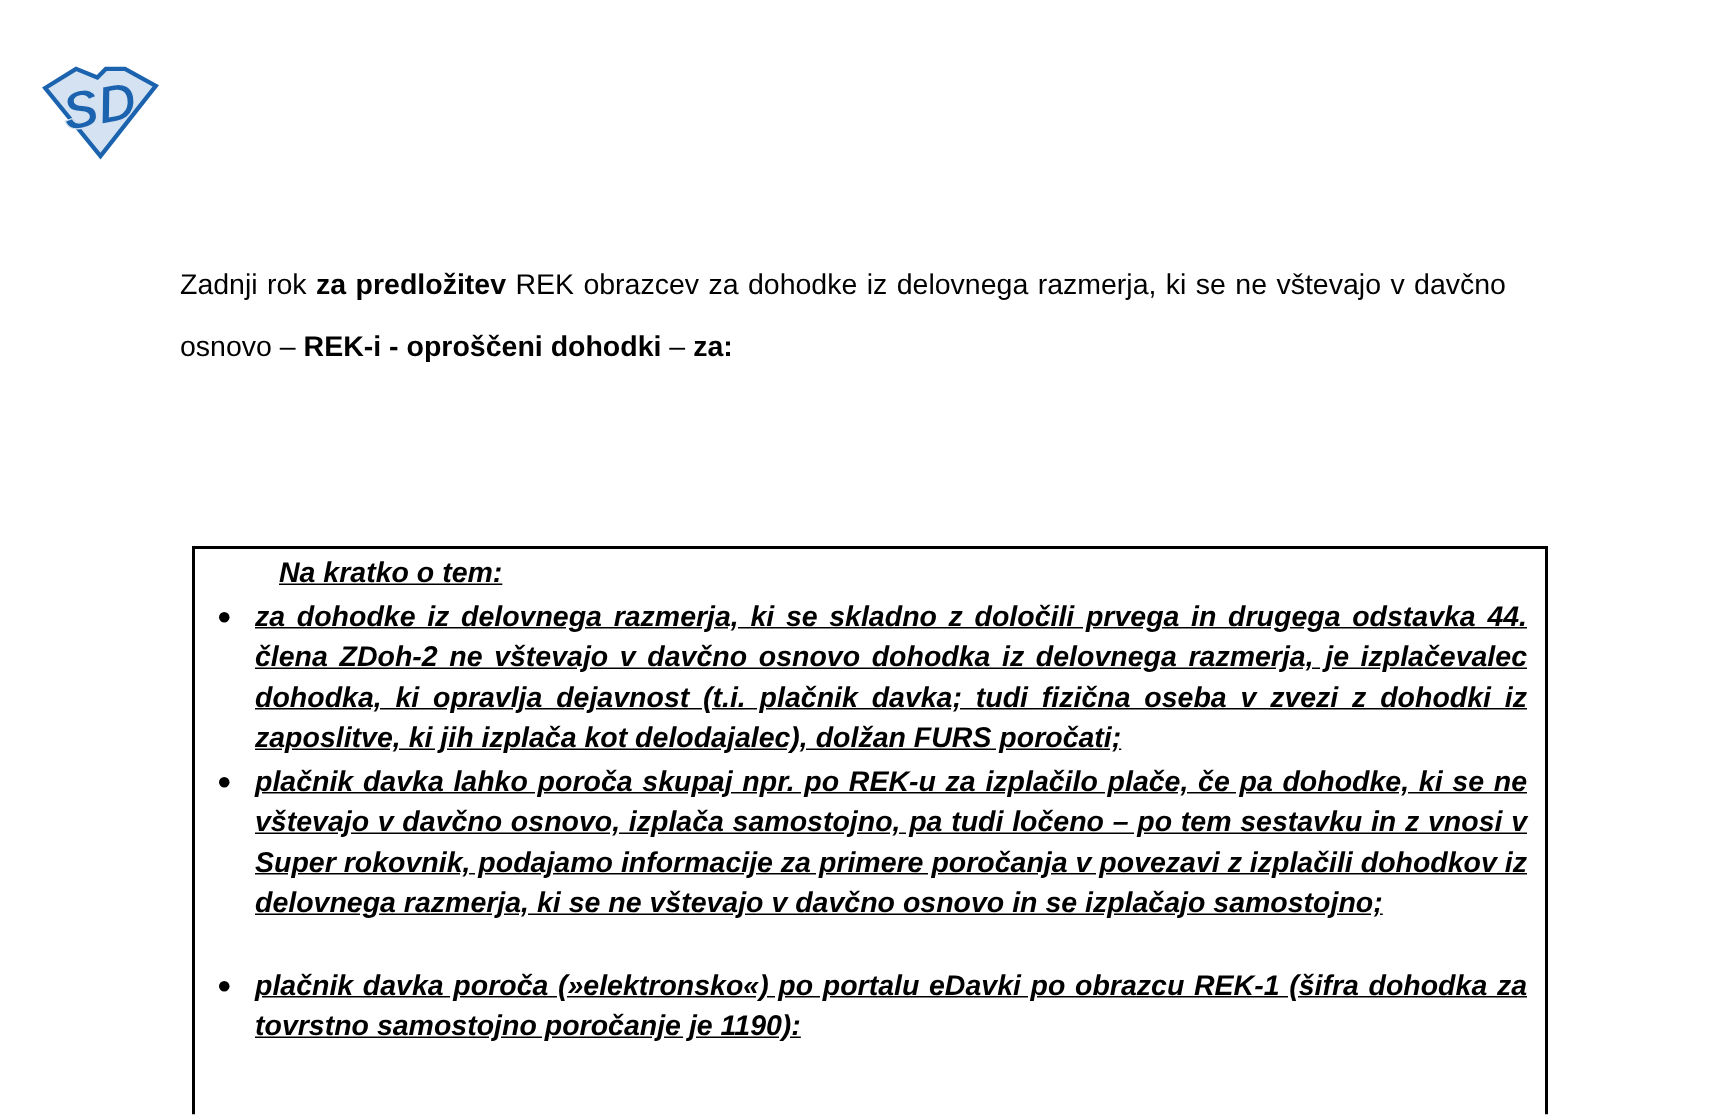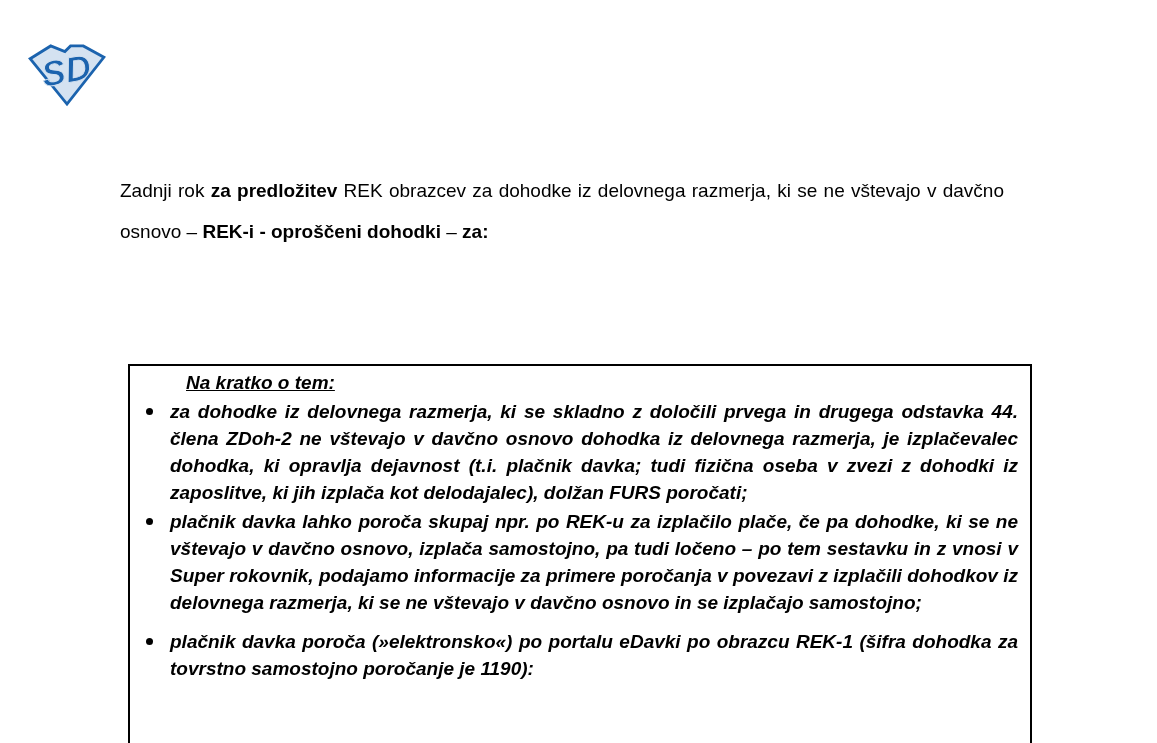--- a/index.html
+++ b/index.html
@@ -64,37 +64,38 @@
   .infobox-heading {
     text-decoration: underline;
     margin-bottom: 2px;
     margin-left: 48px;
   }
   .infobox ul { list-style: none; }
   .infobox li {
     display: flex;
     margin-top: 2px;
   }
-  .infobox li.spaced { margin-top: 12px; }
+  .infobox li.spaced { margin-top: 28px; }
   .infobox .marker-cell {
     flex: 0 0 32px;
     position: relative;
   }
   .infobox .rd-dot {
     position: absolute;
     left: 8px;
     top: 10px;
     width: 7px;
     height: 7px;
     border-radius: 50%;
     background: #000;
   }
   .infobox .bullet-text {
     flex: 1;
     text-align: justify;
+    text-decoration: underline;
   }
 </style>
 </head>
 <body>
 
 <div class="page">
 
   <svg class="logo" viewBox="0 0 110 90" xmlns="http://www.w3.org/2000/svg">
     <path d="M3,22 L32,4 L52,12 L60,4 L78,4 L107,20 L55,86 Z" fill="#d4e2f1" stroke="#1b63ae" stroke-width="4" stroke-linejoin="miter"></path>
     <text x="55" y="56" text-anchor="middle" font-family="Liberation Sans, sans-serif" font-size="50" font-weight="bold" font-style="italic" transform="rotate(-10 55 45)" fill="#1b63ae" stroke="#d4e2f1" stroke-width="1.2">SD</text>

